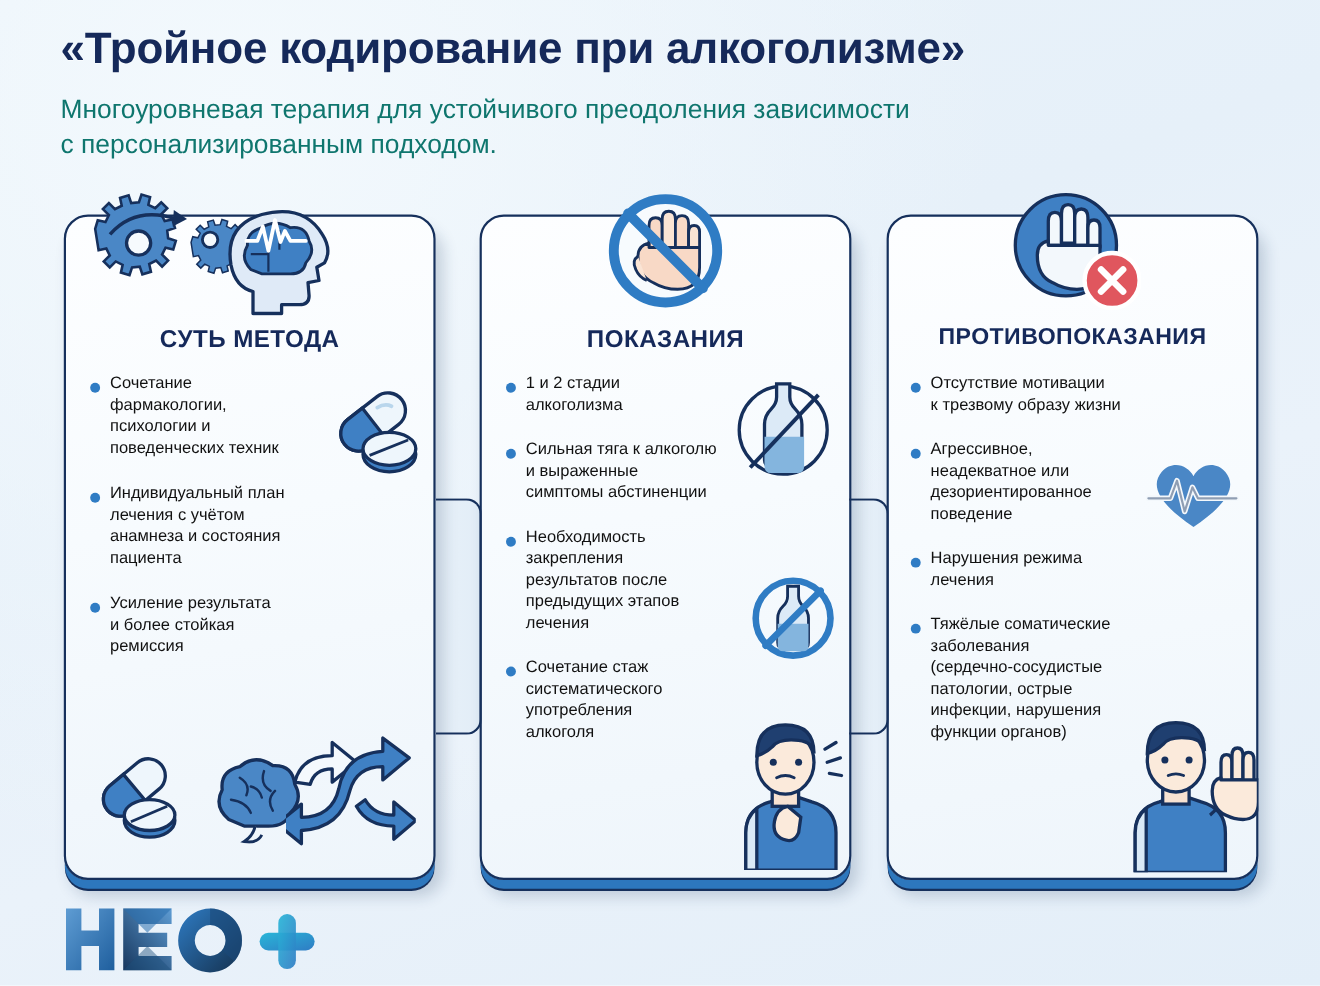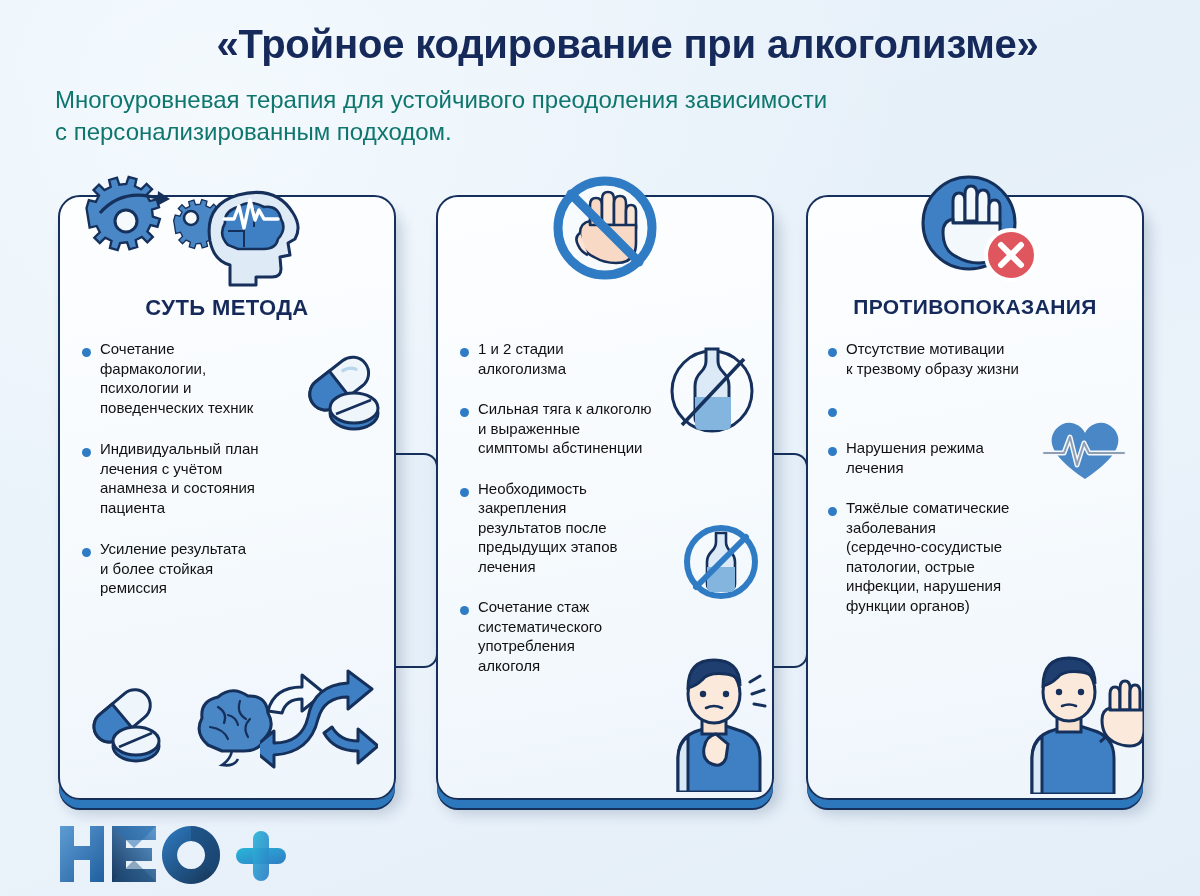--- a/index.html
+++ b/index.html
@@ -14,21 +14,20 @@
       linear-gradient(160deg,#eaf3fa 0%,#e6f0f9 38%,#eaf2fa 62%,#e3eef8 100%);
     position:relative;
   }
 
   
   .header{ padding:22px 0 0 55px; }
   .title{
     font-size:40px; font-weight:bold; letter-spacing:-0.2px;
     color:#15295a; line-height:1.1; white-space:nowrap;
     text-shadow:0 1px 0 rgba(255,255,255,.6);
-    text-align:center;
   }
   .subtitle{
     margin-top:18px; font-size:24px; color:#0f766e; line-height:1.32;
     max-width:1090px;
   }
 
   
   .cards{
     position:absolute; left:0; top:195px; width:1200px; height:625px;
   }
@@ -207,20 +206,21 @@
           <path d="M56 30 q0 -7 6 -7 q6 0 6 7 v26 h-12z" fill="#fae4d4"></path>
           <path d="M68 34 q0 -7 6 -7 q6 0 6 7 v24 h-12z" fill="#f8d9c6"></path>
           <path d="M80 42 q0 -6 5 -6 q5 0 5 6 v18 h-10z" fill="#fae4d4"></path>
           <path d="M44 52 q-10 2 -10 12 q0 18 14 24 q10 6 22 6 q20 0 20 -20 V56 H44z" fill="#f8d9c6"></path>
           <path d="M34 64 q-6 4 -2 12 q3 7 10 10" fill="#fae4d4"></path>
         </g>
         <path d="M25 25 L93 93" stroke="#2f7cc4" stroke-width="9" stroke-linecap="round"></path>
       </svg>
     </div>
 
+    <div class="card-title">ПОКАЗАНИЯ</div>
 
     <div class="bullets">
       <div class="bullet">
         <span class="dot"></span>
         <span class="btxt">1 и 2 стадии
 алкоголизма</span>
       </div>
       <div class="bullet">
         <span class="dot"></span>
         <span class="btxt">Сильная тяга к алкоголю
@@ -299,20 +299,24 @@
     <div class="card-title">ПРОТИВОПОКАЗАНИЯ</div>
 
     <div class="bullets" style="left:20px;right:10px;">
       <div class="bullet">
         <span class="dot"></span>
         <span class="btxt">Отсутствие мотивации
 к трезвому образу жизни</span>
       </div>
       <div class="bullet">
         <span class="dot"></span>
+        <span class="btxt">Агрессивное,
+неадекватное или
+дезориентированное
+поведение</span>
       </div>
       <div class="bullet">
         <span class="dot"></span>
         <span class="btxt">Нарушения режима
 лечения</span>
       </div>
       <div class="bullet">
         <span class="dot"></span>
         <span class="btxt">Тяжёлые соматические
 заболевания

